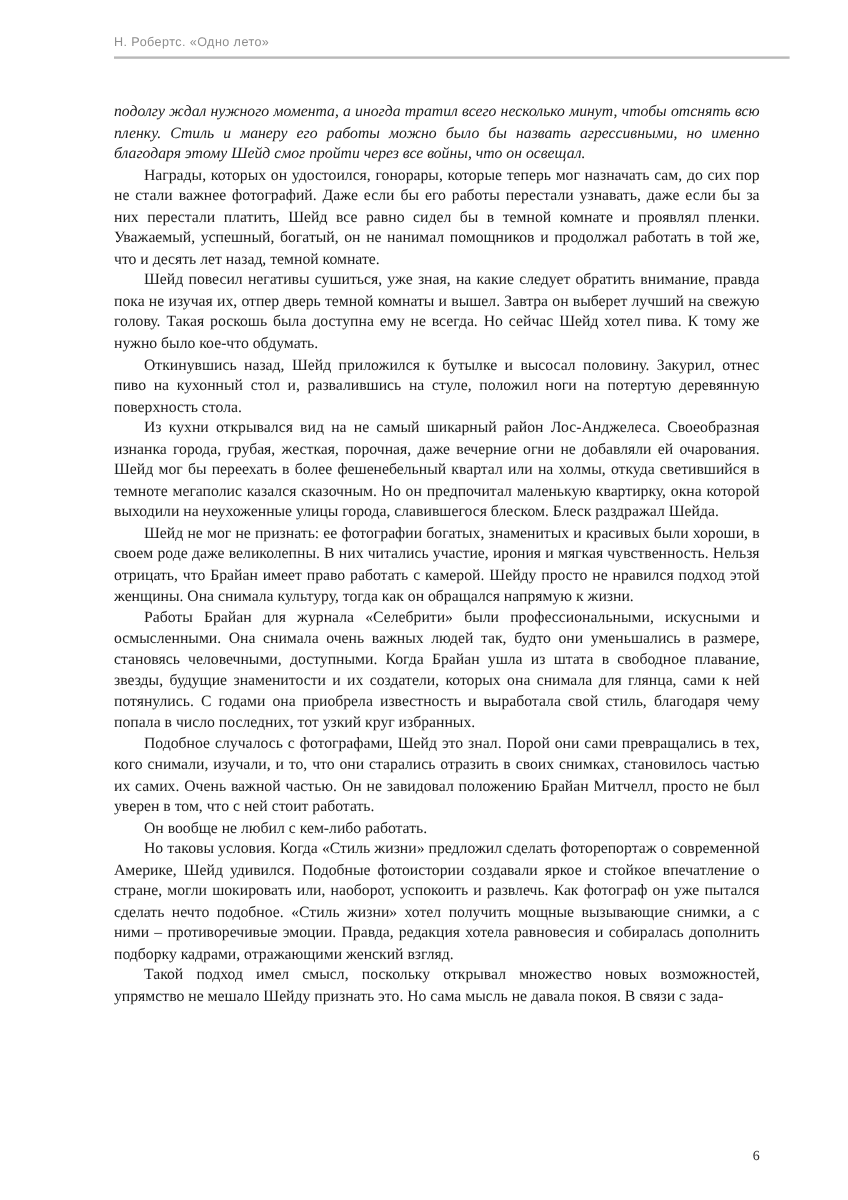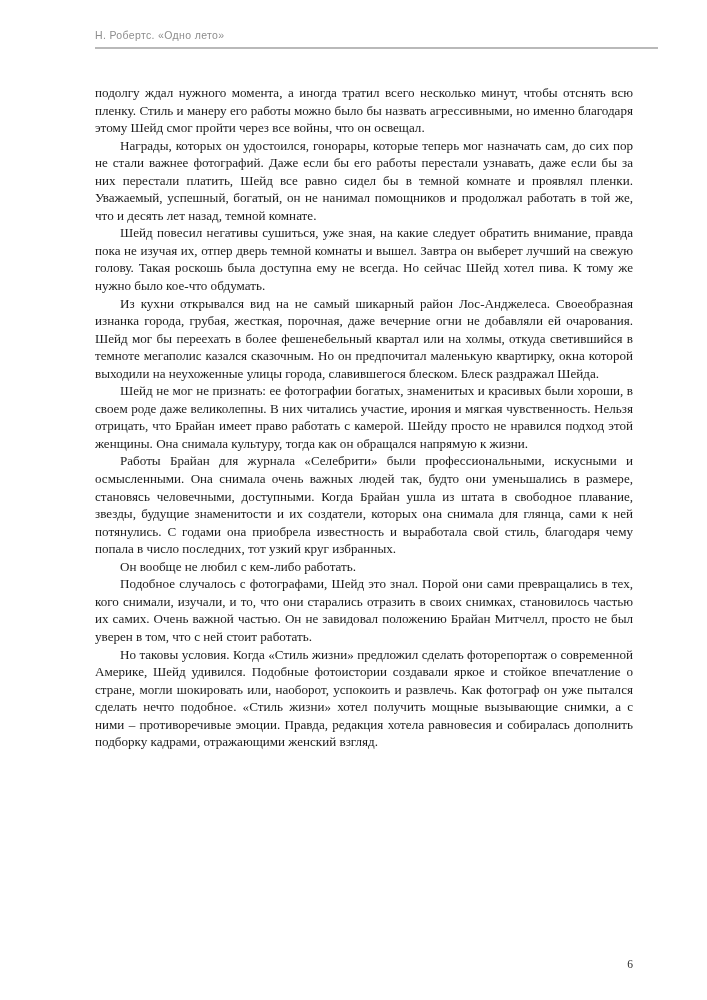--- a/index.html
+++ b/index.html
@@ -55,20 +55,21 @@
     text-justify: inter-word;
     font-size: 13.1px;
     line-height: 17.55px;
     text-indent: 25px;
     hyphens: manual;
     -webkit-hyphens: manual;
     word-spacing: 0px;
   }
   p.para.no-indent {
     text-indent: 0;
+    font-style: italic;
   }
   
   .folio {
     position: absolute;
     right: 74px;
     bottom: 30px;
     font-size: 11.5px;
     color: #2a2a2a;
     font-family: "Liberation Serif", "DejaVu Serif", serif;
   }
@@ -80,23 +81,25 @@
 
   <div class="running-head">
     <div class="running-head-text">Н.  Робертс.  «Одно лето»</div>
     <div class="header-rule"></div>
   </div>
 
   <div class="body-block">
     <p class="para no-indent">подолгу ждал нужного момента, а иногда тратил всего несколько минут, чтобы отснять всю пленку. Стиль и манеру его работы можно было бы назвать агрессивными, но именно благодаря этому Шейд смог пройти через все войны, что он освещал.</p>
     <p class="para">Награды, которых он удостоился, гонорары, которые теперь мог назначать сам, до сих пор не стали важнее фотографий. Даже если бы его работы перестали узнавать, даже если бы за них перестали платить, Шейд все равно сидел бы в темной комнате и проявлял пленки. Уважаемый, успешный, богатый, он не нанимал помощников и продолжал работать в той же, что и десять лет назад, темной комнате.</p>
     <p class="para">Шейд повесил негативы сушиться, уже зная, на какие следует обратить внимание, правда пока не изучая их, отпер дверь темной комнаты и вышел. Завтра он выберет лучший на свежую голову. Такая роскошь была доступна ему не всегда. Но сейчас Шейд хотел пива. К тому же нужно было кое-что обдумать.</p>
+    <p class="para">Откинувшись назад, Шейд приложился к бутылке и высосал половину. Закурил, отнес пиво на кухонный стол и, развалившись на стуле, положил ноги на потертую деревянную поверхность стола.</p>
     <p class="para">Из кухни открывался вид на не самый шикарный район Лос-Анджелеса. Своеобразная изнанка города, грубая, жесткая, порочная, даже вечерние огни не добавляли ей очарования. Шейд мог бы переехать в более фешенебельный квартал или на холмы, откуда светившийся в темноте мегаполис казался сказочным. Но он предпочитал маленькую квартирку, окна которой выходили на неухоженные улицы города, славившегося блеском. Блеск раздражал Шейда.</p>
     <p class="para">Шейд не мог не признать: ее фотографии богатых, знаменитых и красивых были хороши, в своем роде даже великолепны. В них читались участие, ирония и мягкая чувственность. Нельзя отрицать, что Брайан имеет право работать с камерой. Шейду просто не нравился подход этой женщины. Она снимала культуру, тогда как он обращался напрямую к жизни.</p>
     <p class="para">Работы Брайан для журнала «Селебрити» были профессиональными, искусными и осмысленными. Она снимала очень важных людей так, будто они уменьшались в размере, становясь человечными, доступными. Когда Брайан ушла из штата в свободное плавание, звезды, будущие знаменитости и их создатели, которых она снимала для глянца, сами к ней потянулись. С годами она приобрела известность и выработала свой стиль, благодаря чему попала в число последних, тот узкий круг избранных.</p>
+    <p class="para">Подобное случалось с фотографами, Шейд это знал. Порой они сами превращались в тех, кого снимали, изучали, и то, что они старались отразить в своих снимках, становилось частью их самих. Очень важной частью. Он не завидовал положению Брайан Митчелл, просто не был уверен в том, что с ней стоит работать.</p>
     <p class="para">Он вообще не любил с кем-либо работать.</p>
-    <p class="para">Подобное случалось с фотографами, Шейд это знал. Порой они сами превращались в тех, кого снимали, изучали, и то, что они старались отразить в своих снимках, становилось частью их самих. Очень важной частью. Он не завидовал положению Брайан Митчелл, просто не был уверен в том, что с ней стоит работать.</p>
     <p class="para">Но таковы условия. Когда «Стиль жизни» предложил сделать фоторепортаж о современной Америке, Шейд удивился. Подобные фотоистории создавали яркое и стойкое впечатление о стране, могли шокировать или, наоборот, успокоить и развлечь. Как фотограф он уже пытался сделать нечто подобное. «Стиль жизни» хотел получить мощные вызывающие снимки, а с ними – противоречивые эмоции. Правда, редакция хотела равновесия и собиралась дополнить подборку кадрами, отражающими женский взгляд.</p>
+    <p class="para">Такой подход имел смысл, поскольку открывал множество новых возможностей, упрямство не мешало Шейду признать это. Но сама мысль не давала покоя. В связи с зада-</p>
   </div>
 
   <div class="folio">6</div>
 
 </div>
 
 </body></html>

